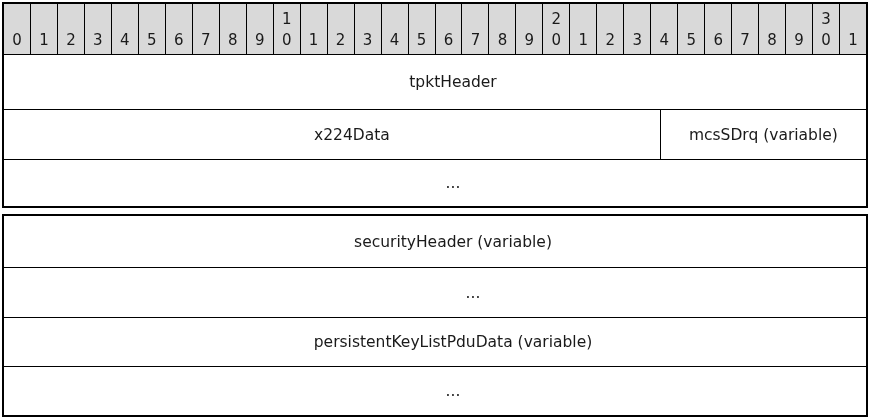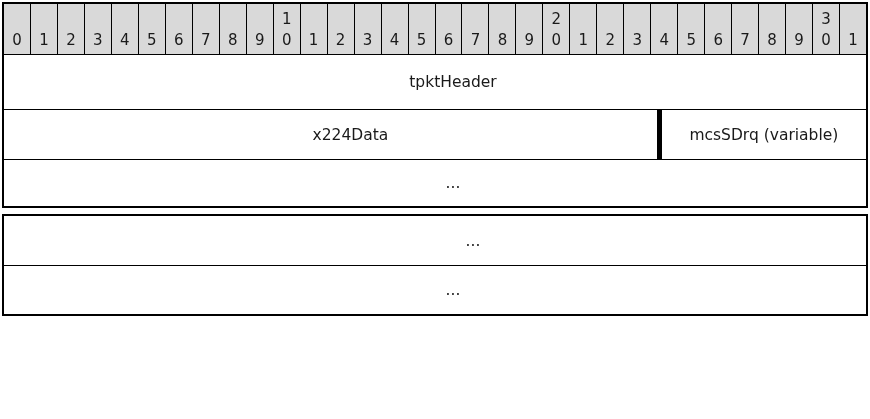--- a/index.html
+++ b/index.html
@@ -47,21 +47,21 @@
   }
   .bitcell:first-child { border-left: none; }
   
   .field {
     display: flex;
     align-items: center;
     justify-content: center;
     font-size: 15.5px;
     overflow: hidden;
   }
-  .field + .field { border-left: 5px solid #000000; text-align: right; }
+  .field + .field { border-left: 1px solid #000000; text-align: right; }
   .span32 { flex: 32 1 0; margin-left: 36px; }
   .span24 { flex: 24 1 0; }
   .span8  { flex: 8 1 0; }
   .h54 { height: 54px; }
   .h51 { height: 51px; }
   .h49 { height: 49px; padding-left: 40px; }
   .h48 { height: 48px; }
   .h46 { height: 46px; }
 </style>
 </head>
@@ -121,25 +121,31 @@
     <div class="row h46">
       <div class="field span32">...</div>
     </div>
 
   </div>
 
   <div class="tbl-gap"></div>
 
   <div class="tbl">
 
+    <div class="row h51">
+      <div class="field span32">securityHeader (variable)</div>
+    </div>
 
     <div class="row h49">
       <div class="field span32">...</div>
     </div>
 
+    <div class="row h48">
+      <div class="field span32">persistentKeyListPduData (variable)</div>
+    </div>
 
     <div class="row h48">
       <div class="field span32">...</div>
     </div>
 
   </div>
 
 </div>
 
 </body></html>

